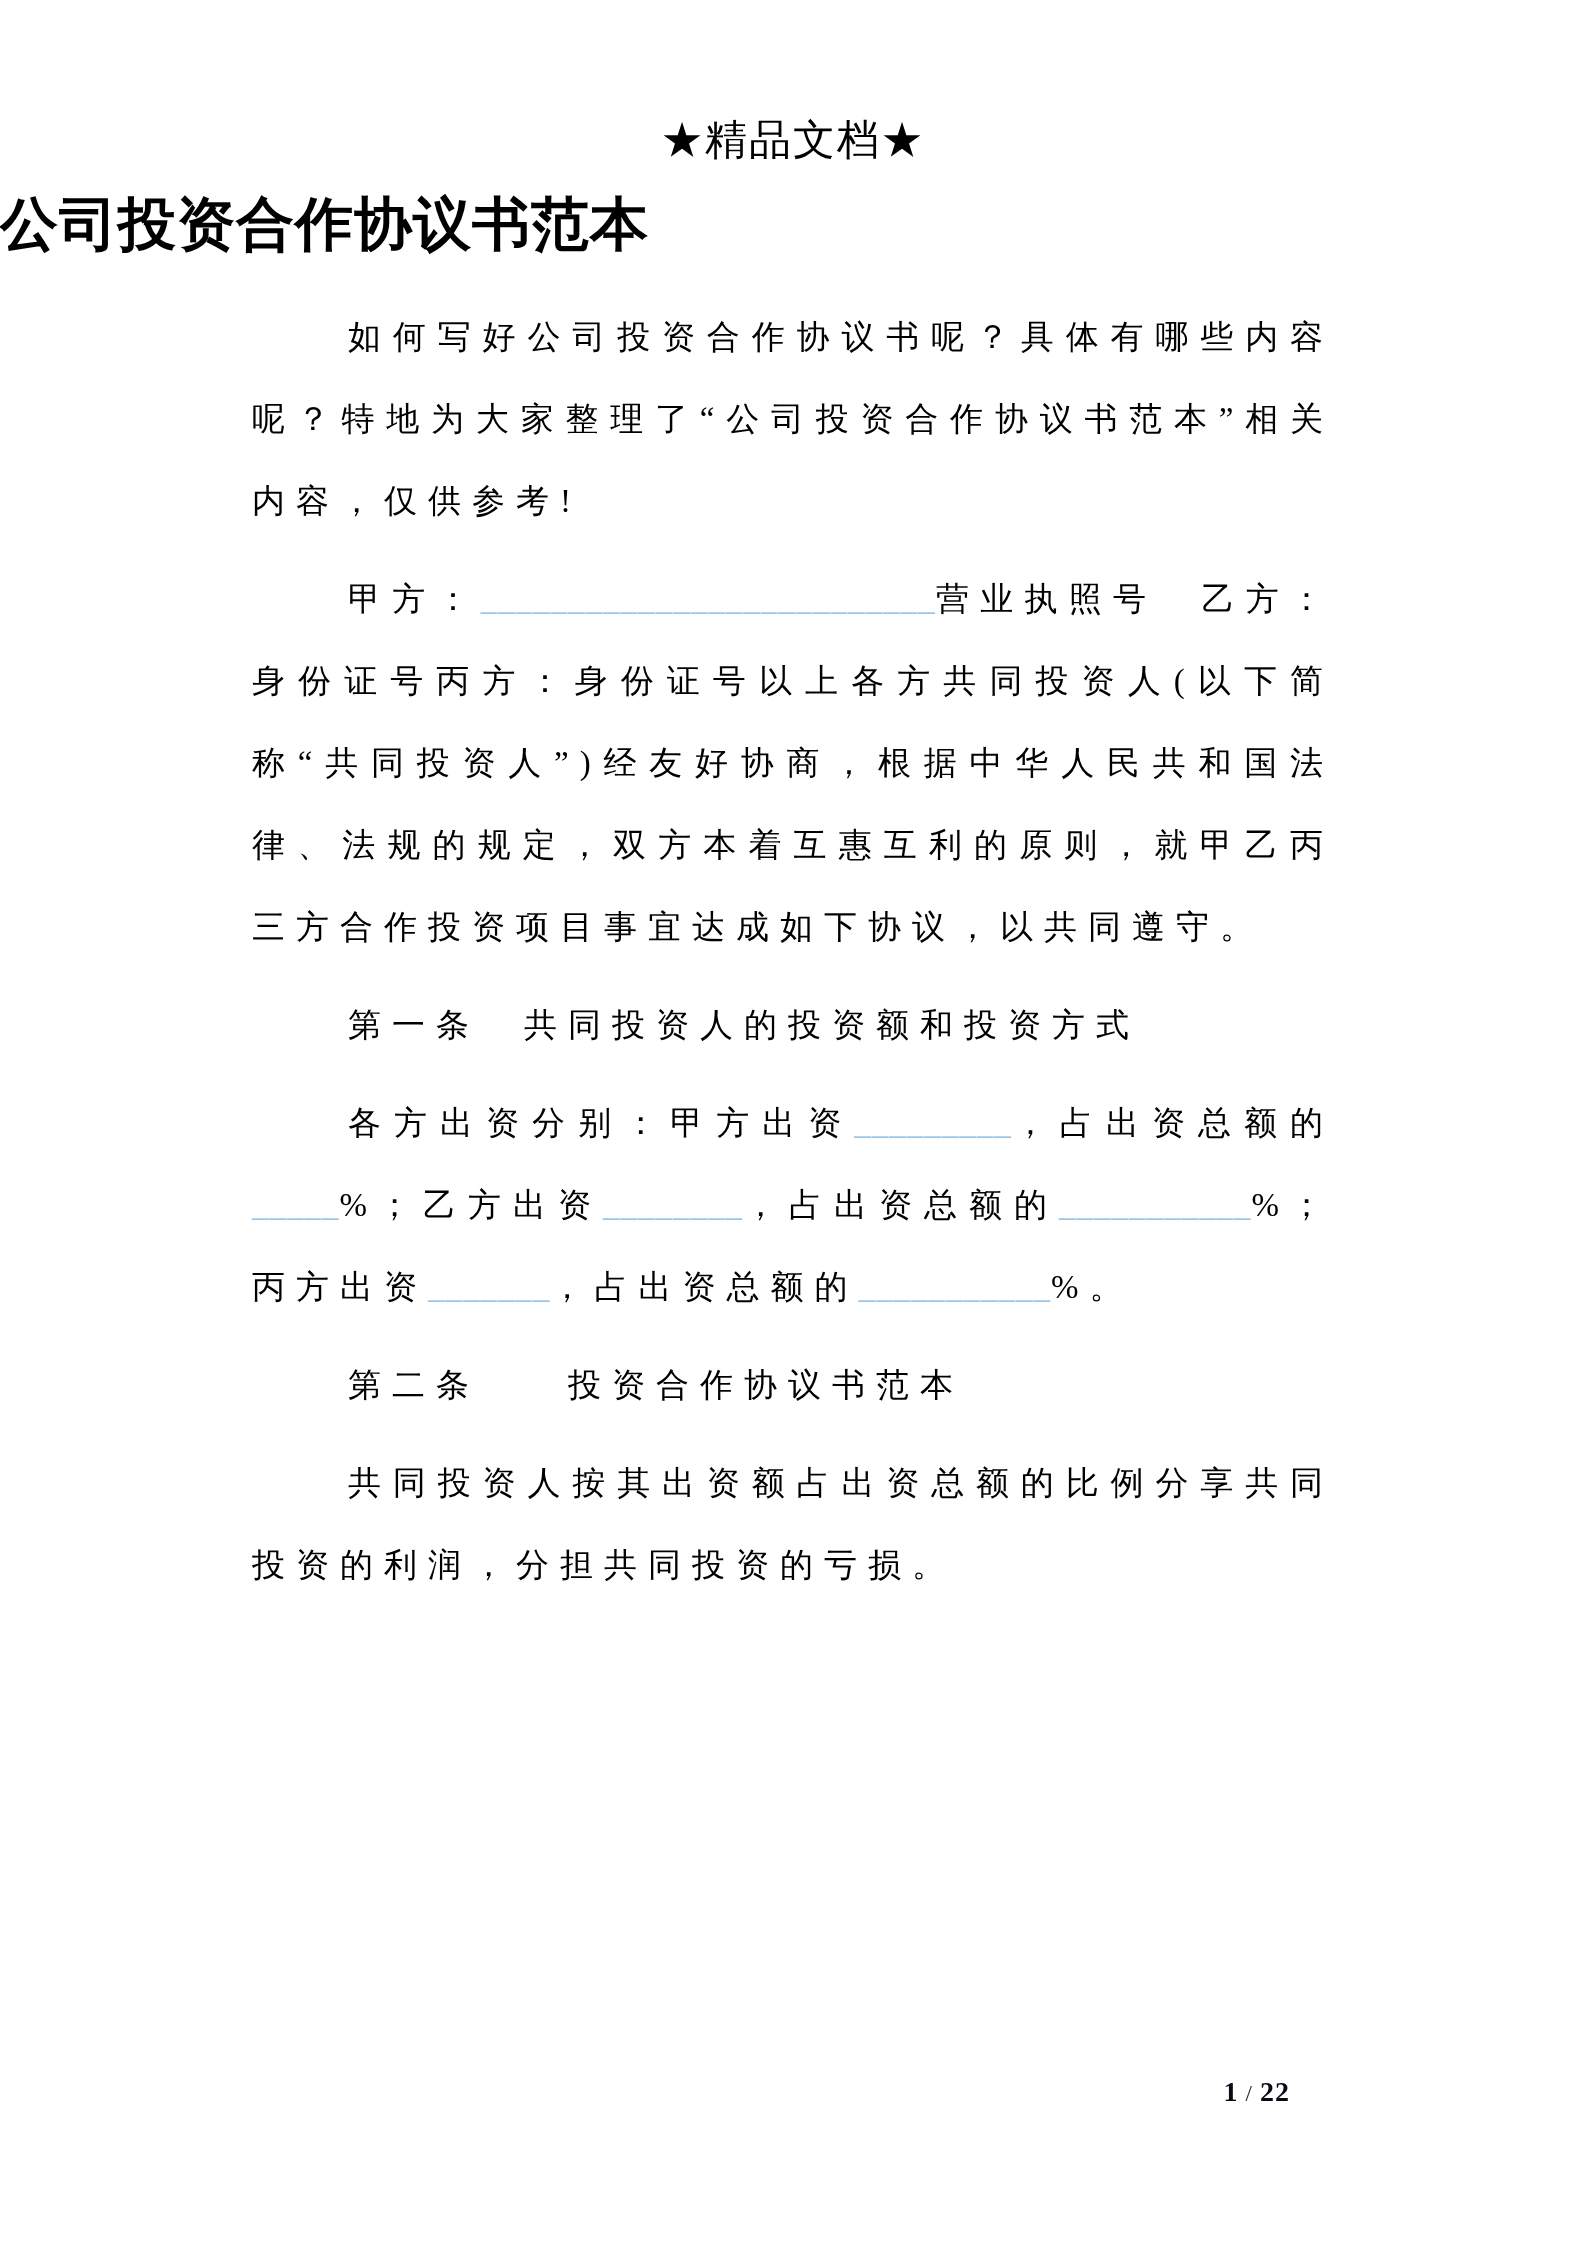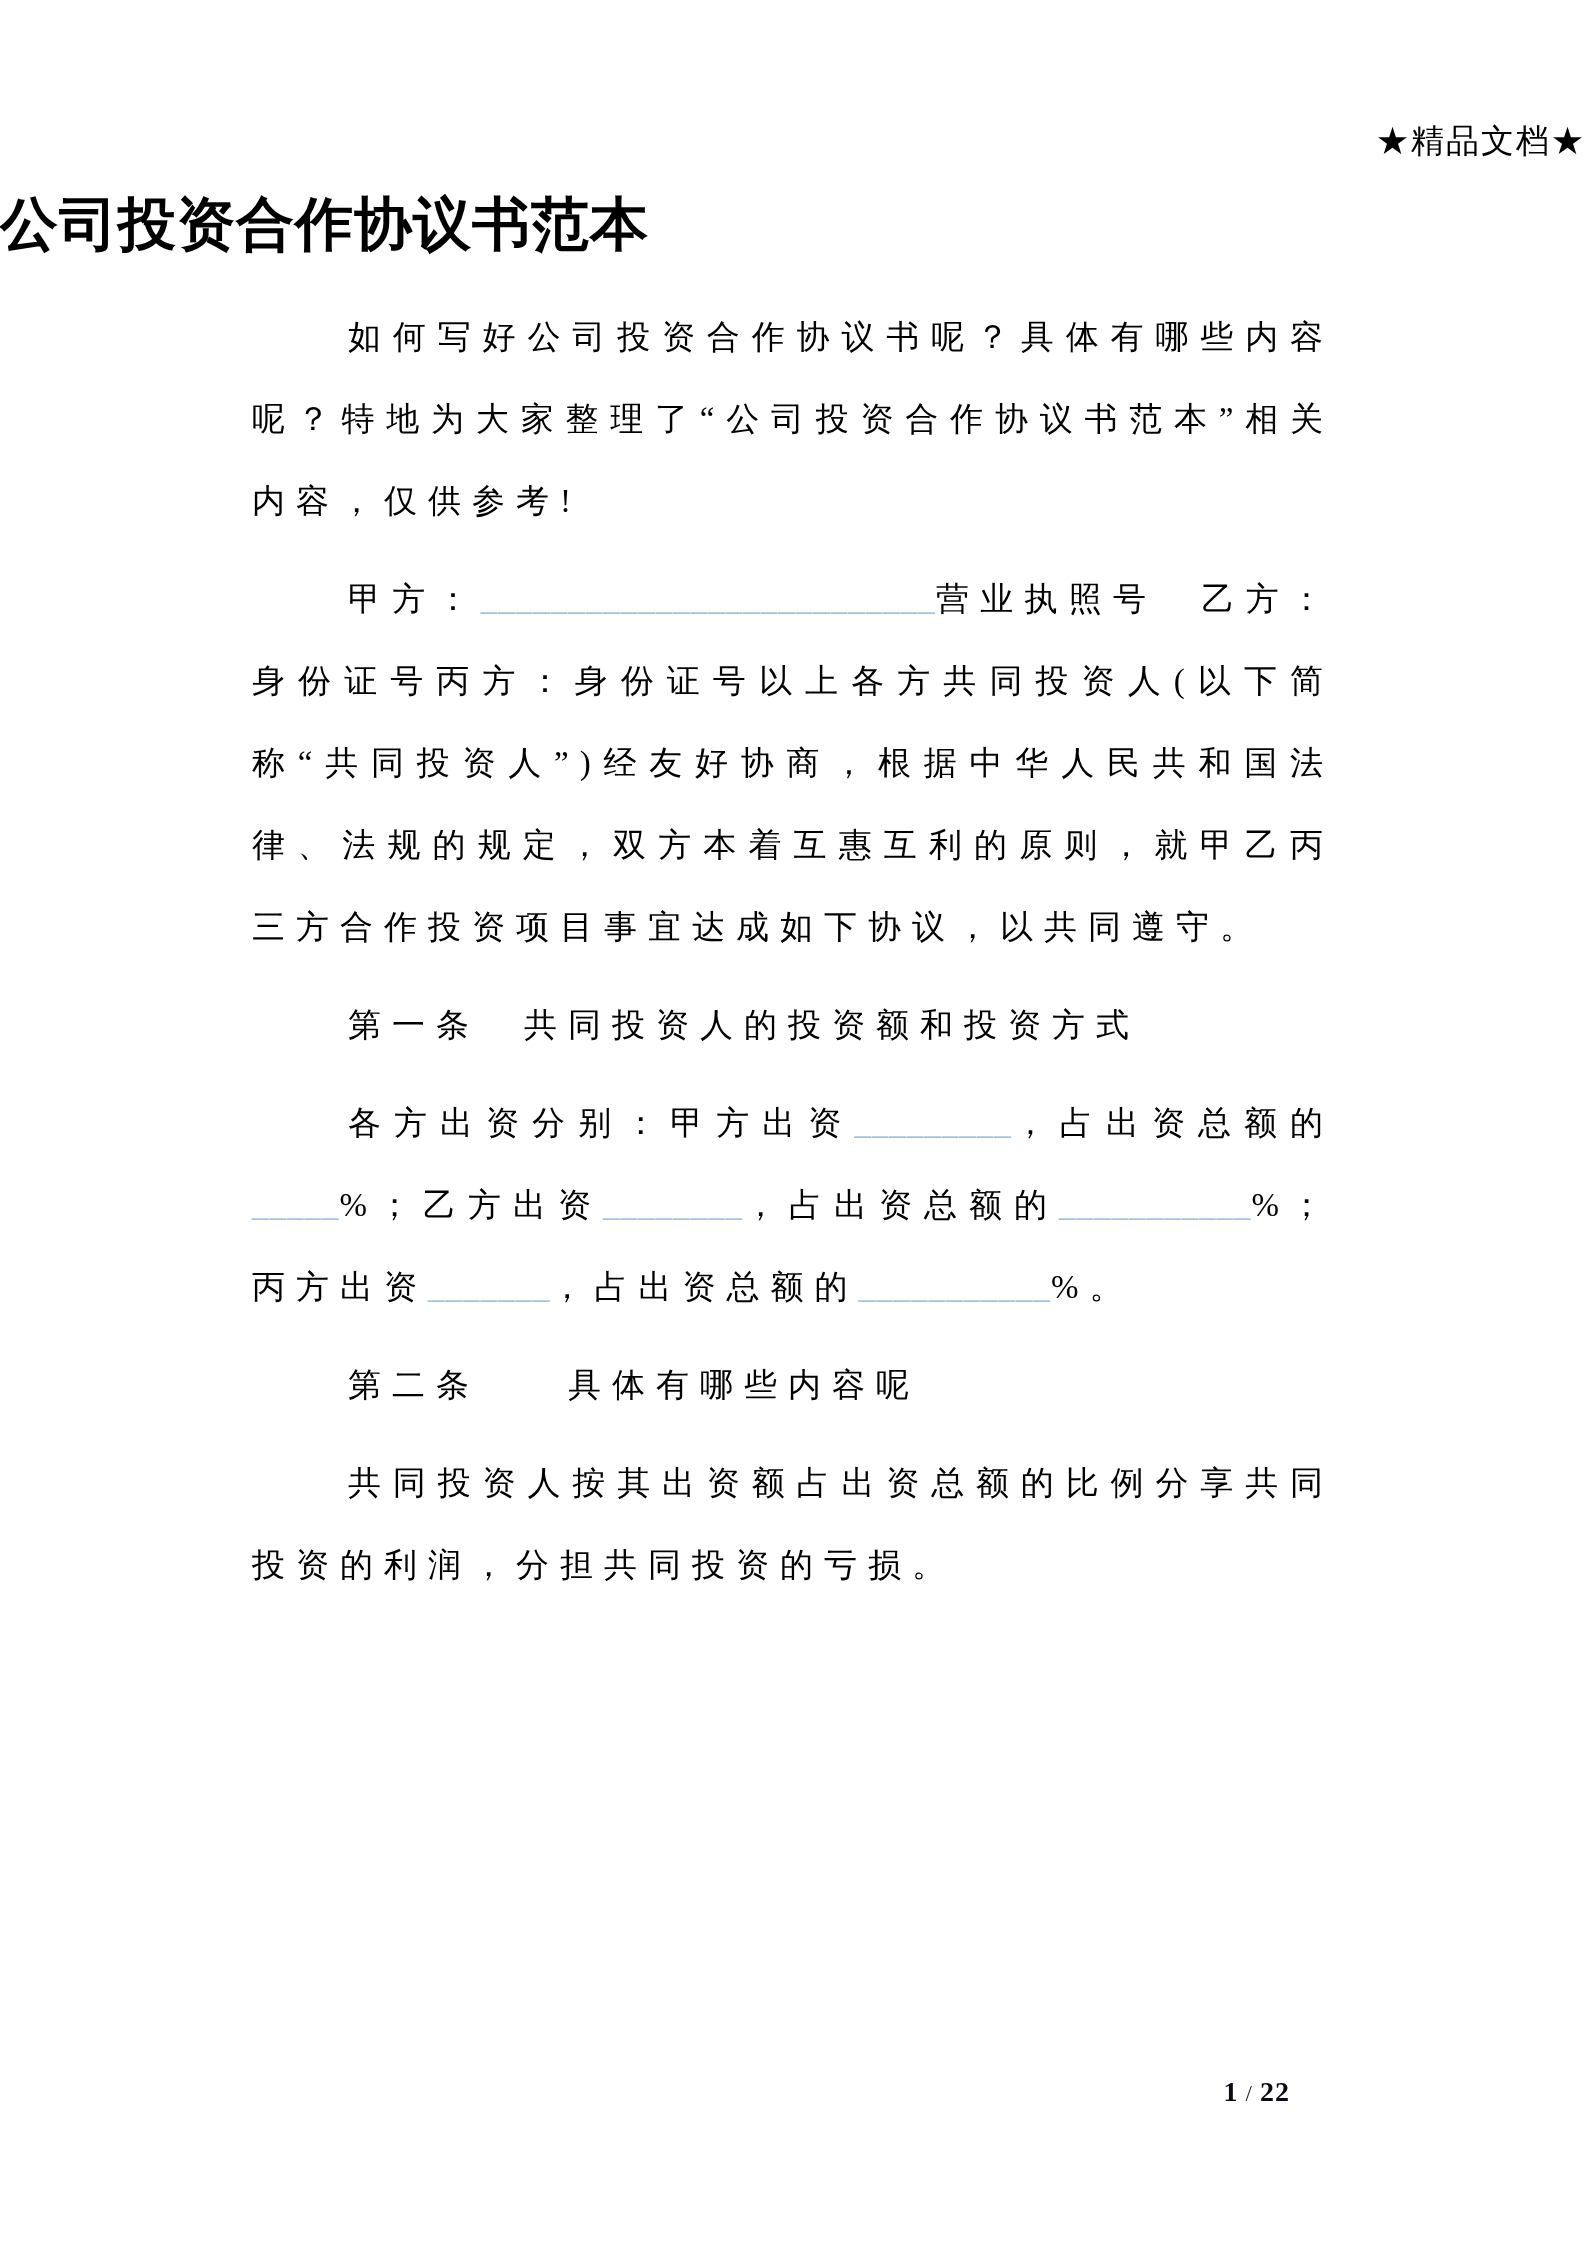--- a/index.html
+++ b/index.html
@@ -7,25 +7,25 @@
     width: 1586px;
     height: 2244px;
     background: #ffffff;
     position: relative;
     color: #000000;
     font-family: "Liberation Serif", "DejaVu Serif", serif;
     overflow: hidden;
   }
   .doc-header {
     position: absolute;
-    top: 119px;
+    top: 112px;
     left: 0;
     width: 100%;
-    text-align: right;
-    font-size: 33px;
+    text-align: center;
+    font-size: 42px;
     letter-spacing: 2px;
     white-space: nowrap;
   }
   .doc-title {
     position: absolute;
     top: 186px;
     left: 0;
     width: 100%;
     font-size: 58px;
     font-weight: bold;
@@ -77,21 +77,21 @@
 
   <div class="doc-header">★精品文档★</div>
 
   <h1 class="doc-title">公司投资合作协议书范本</h1>
 
   <div class="doc-body" id="doc-body">
       <p class="para"><span class="run">如何写好公司投资合作协议书呢？具体有哪些内容呢？特地为大家整理了“公司投资合作协议书范本”相关内容，仅供参考!</span></p>
       <p class="para"><span class="run">甲方：</span><span class="run blank">__________________________</span><span class="run">营业执照号　乙方：身份证号丙方：身份证号以上各方共同投资人(以下简称“共同投资人”)经友好协商，根据中华人民共和国法律、法规的规定，双方本着互惠互利的原则，就甲乙丙三方合作投资项目事宜达成如下协议，以共同遵守。</span></p>
       <p class="para"><span class="run">第一条　共同投资人的投资额和投资方式</span></p>
       <p class="para"><span class="run">各方出资分别：甲方出资</span><span class="run blank">_________</span><span class="run">，占出资总额的</span><span class="run blank">_____</span><span class="run">%；乙方出资</span><span class="run blank">________</span><span class="run">，占出资总额的</span><span class="run blank">___________</span><span class="run">%；丙方出资</span><span class="run blank">_______</span><span class="run">，占出资总额的</span><span class="run blank">___________</span><span class="run">%。</span></p>
-      <p class="para"><span class="run">第二条　　具体有哪些内容呢</span></p>
+      <p class="para"><span class="run">第二条　　投资合作协议书范本</span></p>
       <p class="para"><span class="run">共同投资人按其出资额占出资总额的比例分享共同投资的利润，分担共同投资的亏损。</span></p>
     </div>
 
   <div class="page-footer">
     <span class="num">1</span><span class="sep">/</span><span class="num">22</span>
   </div>
 
 </div>
 
 </body></html>

